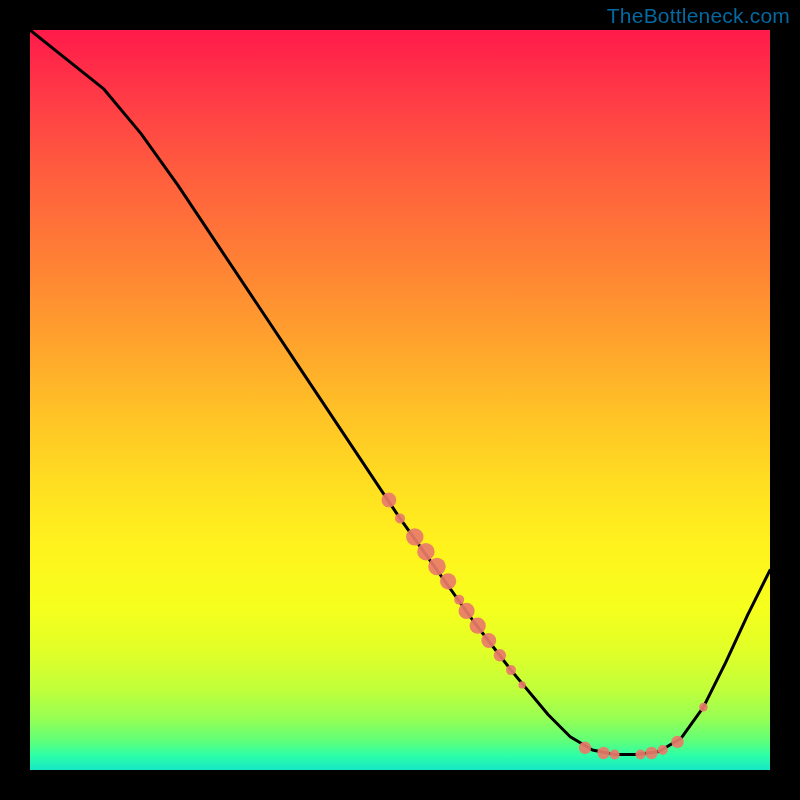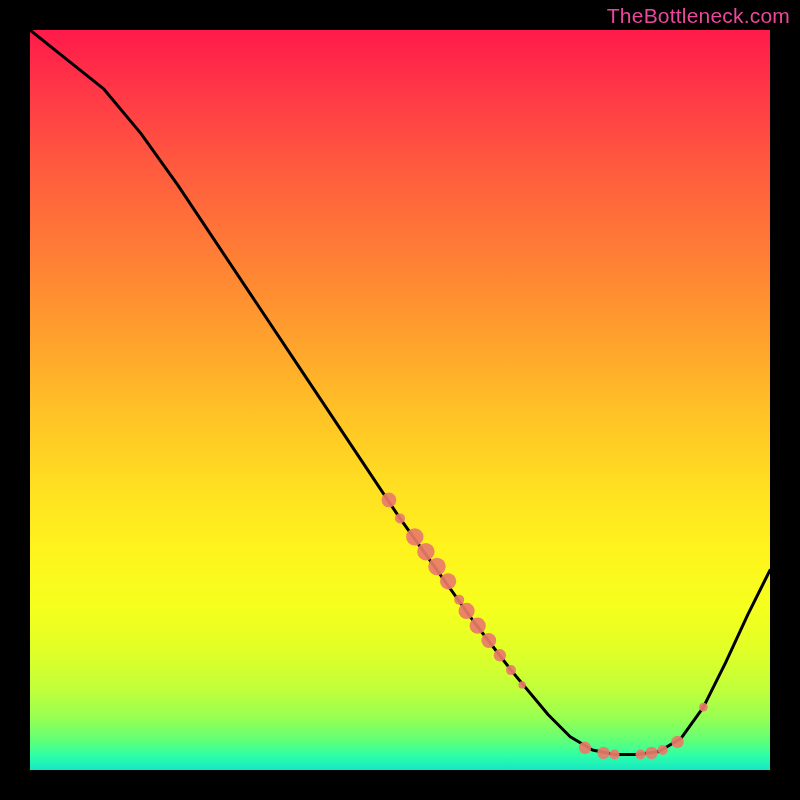--- a/index.html
+++ b/index.html
@@ -42,21 +42,21 @@
       #2effa7 98%,
       #16e7c5 100%
     );
   }
   .watermark {
     position: absolute;
     top: 4px;
     right: 10px;
     font-family: Arial, Helvetica, sans-serif;
     font-size: 21px;
-    color: #ec4899;
+    color: #0369a1;
     letter-spacing: 0.2px;
   }
   svg {
     position: absolute;
     left: 0;
     top: 0;
   }
 </style>
 </head>
 <body>

